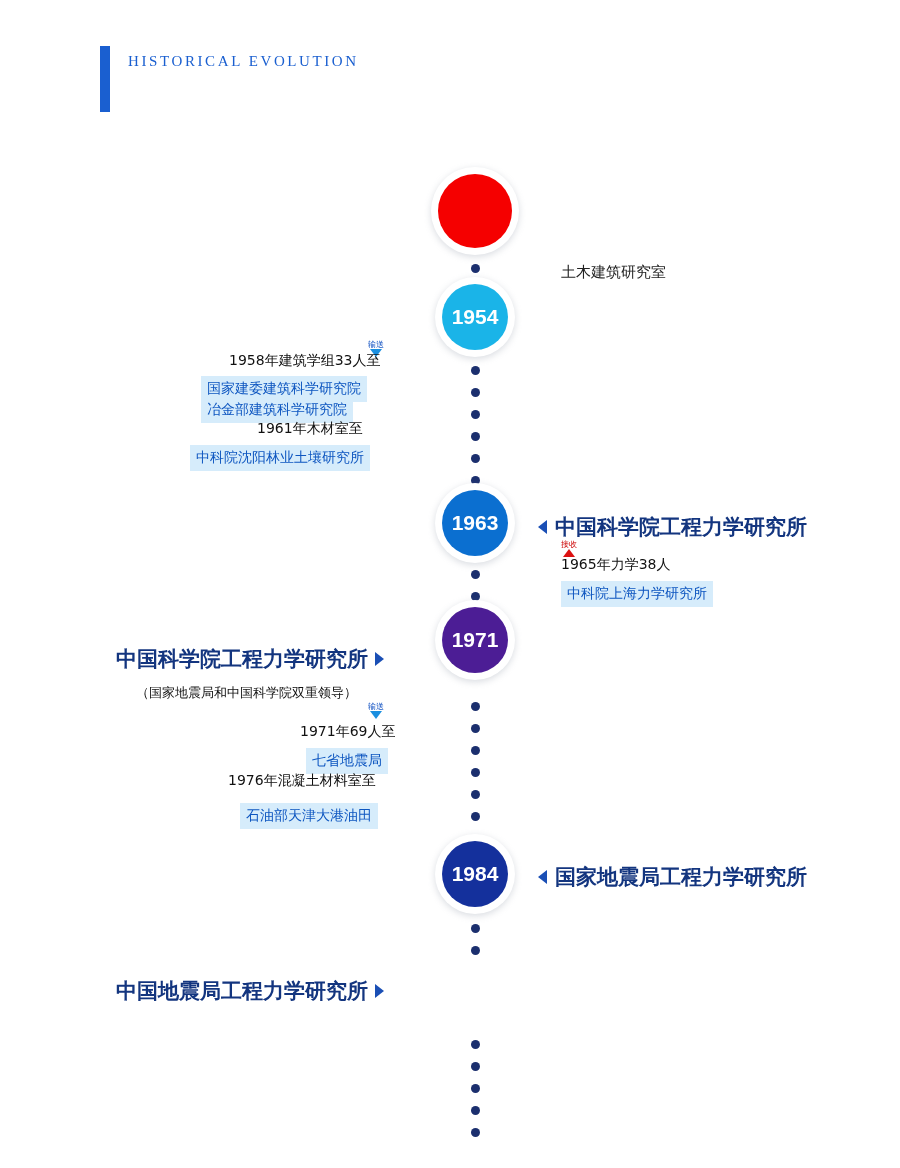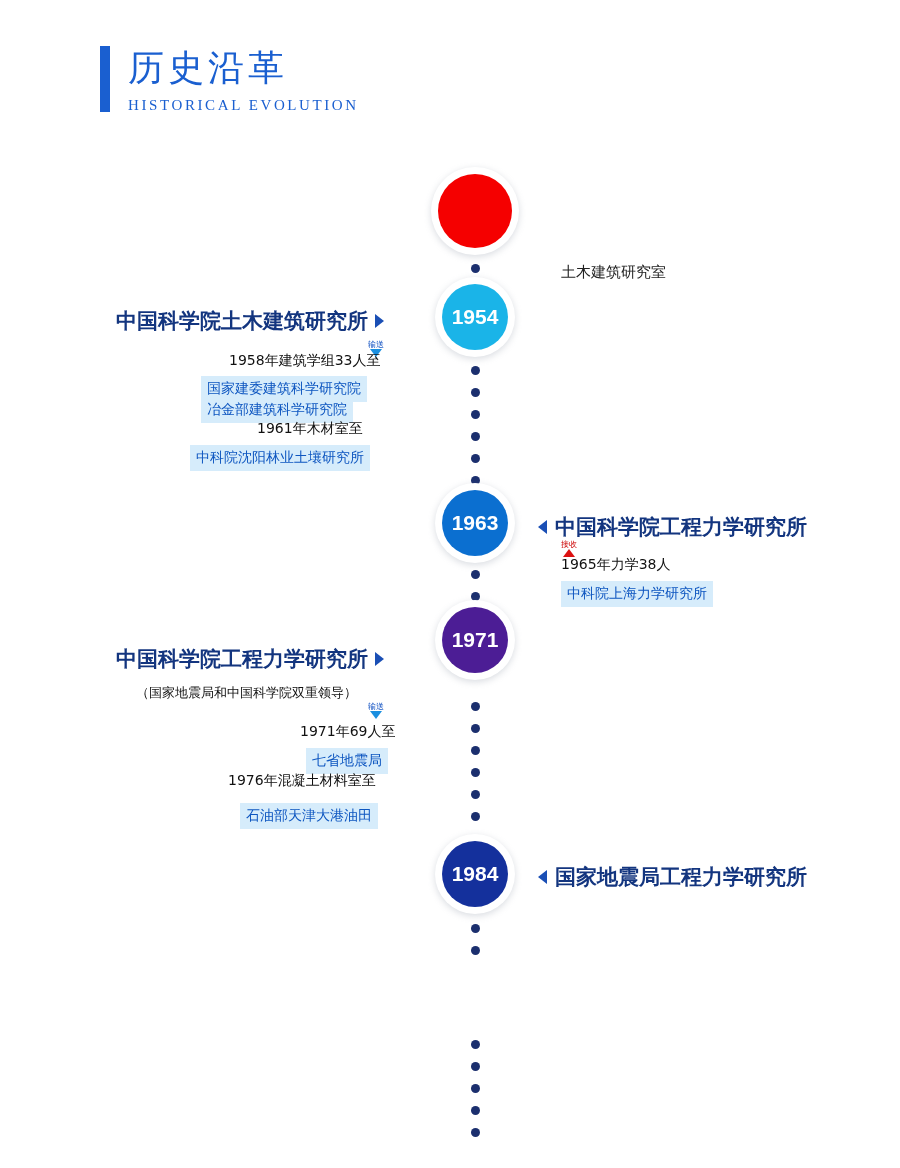--- a/index.html
+++ b/index.html
@@ -106,21 +106,20 @@
     background:#d6ecfb;padding:4px 6px;
     font-family:"DejaVu Sans","Liberation Sans",sans-serif;
   }
 </style>
 </head>
 <body>
 
 <div class="header">
   <div class="header-bar"></div>
   <div class="header-texts">
-    <div class="title-cn">历史沿革</div>
     <div class="title-en">HISTORICAL EVOLUTION</div>
   </div>
 </div>
 
 <div class="timeline">
 
   <div class="node" style="left:438px;top:174px;width:74px;height:74px;background:#f50000;"></div>
 
   <div class="dot" style="left:471px;top:264px;"></div>
   <div class="dot" style="left:471px;top:283px;"></div>
@@ -172,24 +171,20 @@
     <div class="tri-up"></div>
   </div>
   <div class="note" style="left:561px;top:556px;">1965年力学38人</div>
   <div class="chip" style="left:561px;top:581px;">中科院上海力学研究所</div>
 
   <div class="right-label" style="left:538px;top:863px;">
     <div class="arrow-left"></div>
     <div class="right-title">国家地震局工程力学研究所</div>
   </div>
 
-  <div class="left-label" style="left:116px;top:307px;">
-    <div class="left-title">中国科学院土木建筑研究所</div>
-    <div class="arrow-right"></div>
-  </div>
   <div class="marker" style="left:368px;top:340px;">
     <div class="marker-txt">输送</div>
     <div class="tri-down"></div>
   </div>
   <div class="note" style="left:229px;top:352px;">1958年建筑学组33人至</div>
   <div class="chip" style="left:201px;top:376px;">国家建委建筑科学研究院</div>
   <div class="chip" style="left:201px;top:397px;">冶金部建筑科学研究院</div>
   <div class="note" style="left:257px;top:420px;">1961年木材室至</div>
   <div class="chip" style="left:190px;top:445px;">中科院沈阳林业土壤研究所</div>
 
@@ -200,14 +195,18 @@
   <div class="left-sub" style="left:136px;top:684px;">（国家地震局和中国科学院双重领导）</div>
   <div class="marker" style="left:368px;top:702px;">
     <div class="marker-txt">输送</div>
     <div class="tri-down"></div>
   </div>
   <div class="note" style="left:300px;top:723px;">1971年69人至</div>
   <div class="chip" style="left:306px;top:748px;">七省地震局</div>
   <div class="note" style="left:228px;top:772px;">1976年混凝土材料室至</div>
   <div class="chip" style="left:240px;top:803px;">石油部天津大港油田</div>
 
+  <div class="left-label" style="left:116px;top:977px;">
+    <div class="left-title">中国地震局工程力学研究所</div>
+    <div class="arrow-right"></div>
+  </div>
 
 </div>
 
 </body></html>

